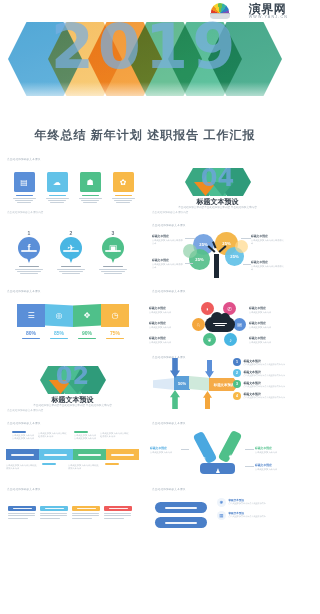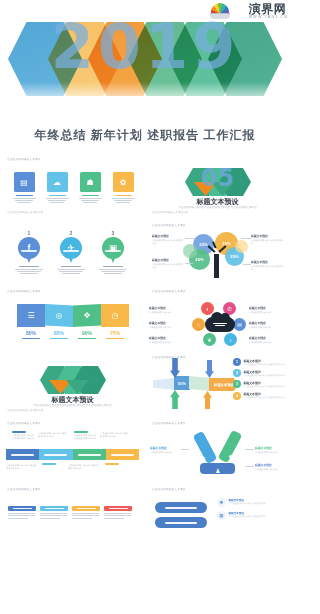--- a/index.html
+++ b/index.html
@@ -261,21 +261,21 @@
 
       <div class="slide">
         <div class="sec">
           <div class="sec-hex">
             <div class="hx hxA"></div>
               <div class="hx hxB"></div>
               <div class="hx hxC"></div>
             <div class="hxTri"></div>
               <div class="hxTri2"></div>
           </div>
-          <div class="sec-num">05</div>
+          <div class="sec-num">04</div>
           <div class="sec-title">标题文本预设</div>
           <div class="sec-desc">单击此处添加文字内容单击此处添加文字内容
 单击此处添加文字内容</div>
         </div>
         <div class="slide-ftr">点击此处添加标题文本预设内容</div>
       </div>
     </div>
 
     <div class="trow">
 
@@ -440,20 +440,21 @@
 
       <div class="slide">
         <div class="sec">
           <div class="sec-hex">
             <div class="hx hxA"></div>
               <div class="hx hxB"></div>
               <div class="hx hxC"></div>
             <div class="hxTri"></div>
               <div class="hxTri2"></div>
           </div>
+          <div class="sec-num">02</div>
           <div class="sec-title">标题文本预设</div>
           <div class="sec-desc">单击此处添加文字内容单击此处添加文字内容
 单击此处添加文字内容</div>
         </div>
         <div class="slide-ftr">点击此处添加标题文本预设内容</div>
       </div>
 
       <div class="slide">
         <div class="slide-hdr">点击此处添加标题文本预设</div>
         <div>

